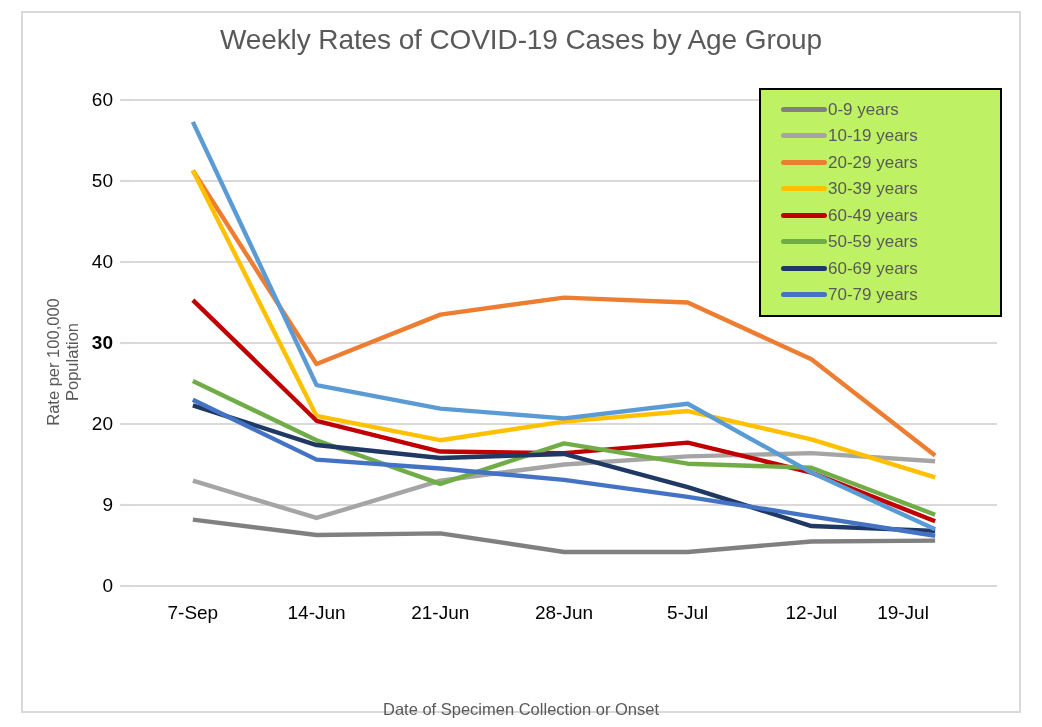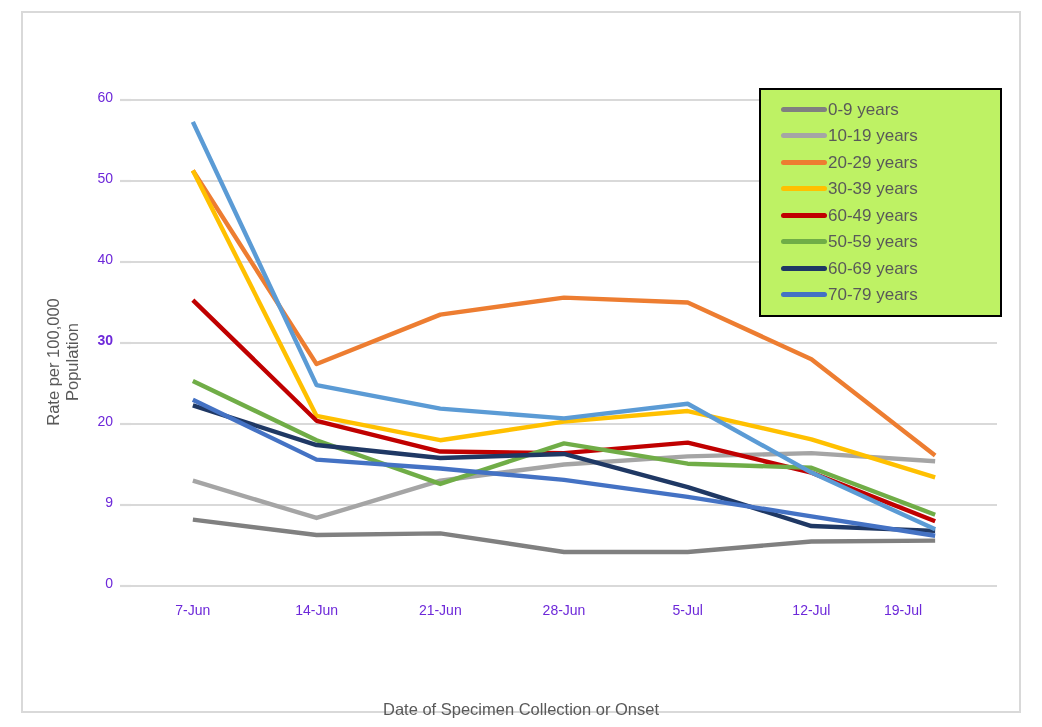--- a/index.html
+++ b/index.html
@@ -60,22 +60,22 @@
     left: 0;
     top: 656px;
     width: 1042px;
     text-align: center;
     font-size: 16.5px;
     color: #595959;
     margin-top: 44px;
   }
   .tick-label {
     position: absolute;
-    font-size: 14px;
-    color: #6d28d9;
+    font-size: 19px;
+    color: #000000;
     white-space: nowrap;
   }
   .y-tick {
     text-align: right;
     width: 60px;
   }
   .x-tick {
     text-align: center;
     width: 120px;
   }
@@ -109,20 +109,21 @@
     line-height: 1;
   }
 </style>
 </head>
 <body>
 
 <div id="chart-frame">
 
   <div class="frame-border"></div>
 
+  <div id="chart-title">Weekly Rates of COVID-19 Cases by Age Group</div>
 
   <svg id="plot-svg" width="1042" height="727">
       <line x1="131" x2="997" y1="586" y2="586" stroke="#d9d9d9" stroke-width="2.2"></line>
       <line x1="120" x2="131" y1="586" y2="586" stroke="#d9d9d9" stroke-width="2.2"></line>
       <line x1="131" x2="997" y1="505" y2="505" stroke="#d9d9d9" stroke-width="2.2"></line>
       <line x1="120" x2="131" y1="505" y2="505" stroke="#d9d9d9" stroke-width="2.2"></line>
       <line x1="131" x2="997" y1="424" y2="424" stroke="#d9d9d9" stroke-width="2.2"></line>
       <line x1="120" x2="131" y1="424" y2="424" stroke="#d9d9d9" stroke-width="2.2"></line>
       <line x1="131" x2="997" y1="343" y2="343" stroke="#d9d9d9" stroke-width="2.2"></line>
       <line x1="120" x2="131" y1="343" y2="343" stroke="#d9d9d9" stroke-width="2.2"></line>
@@ -150,21 +151,21 @@
   <div id="y-ticks">
       <div class="tick-label y-tick" style="left: 53px; top: 575px;">0</div>
       <div class="tick-label y-tick" style="left: 53px; top: 494px;">9</div>
       <div class="tick-label y-tick" style="left: 53px; top: 413px;">20</div>
       <div class="tick-label y-tick" style="left: 53px; top: 332px; font-weight: bold;">30</div>
       <div class="tick-label y-tick" style="left: 53px; top: 251px;">40</div>
       <div class="tick-label y-tick" style="left: 53px; top: 170px;">50</div>
       <div class="tick-label y-tick" style="left: 53px; top: 89px;">60</div>
     </div>
   <div id="x-ticks">
-      <div class="tick-label x-tick" style="left: 132.857px; top: 602px;">7-Jun</div>
+      <div class="tick-label x-tick" style="left: 132.857px; top: 602px;">7-Sep</div>
       <div class="tick-label x-tick" style="left: 256.571px; top: 602px;">14-Jun</div>
       <div class="tick-label x-tick" style="left: 380.286px; top: 602px;">21-Jun</div>
       <div class="tick-label x-tick" style="left: 504px; top: 602px;">28-Jun</div>
       <div class="tick-label x-tick" style="left: 627.714px; top: 602px;">5-Jul</div>
       <div class="tick-label x-tick" style="left: 751.429px; top: 602px;">12-Jul</div>
       <div class="tick-label x-tick" style="left: 843px; top: 602px;">19-Jul</div>
     </div>
 
   <div id="legend-box">
       <div class="legend-row">

